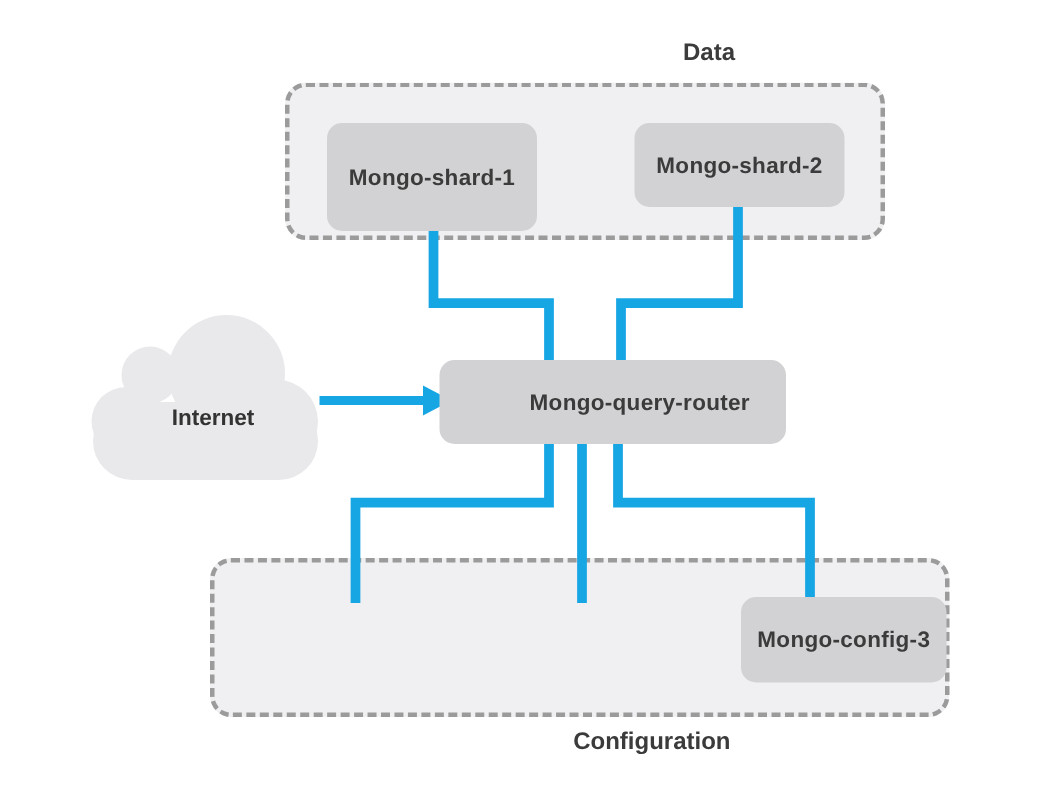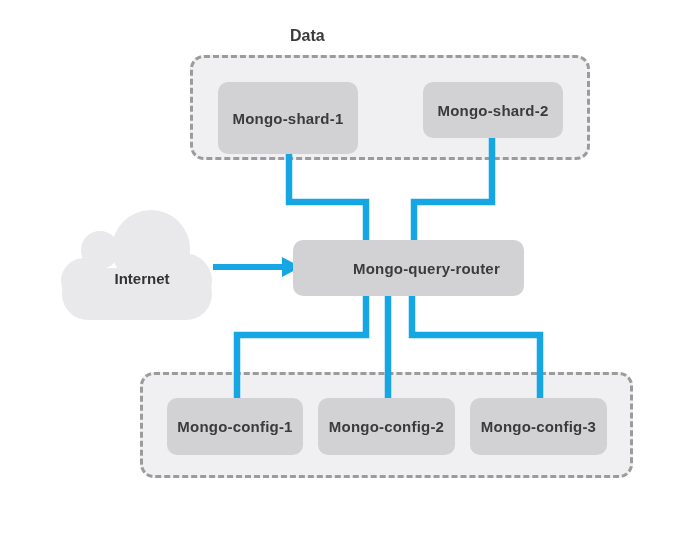--- a/index.html
+++ b/index.html
@@ -69,41 +69,42 @@
     font-size: 15px;
     color: var(--text);
     z-index: 3;
     letter-spacing: 0.2px;
   }
   .group-label {
     position: absolute;
     font-weight: 700;
     font-size: 16px;
     color: var(--text);
-    text-align: left;
+    text-align: right;
     z-index: 3;
   }
   .cloud-label {
     position: absolute;
     font-weight: 700;
     font-size: 15px;
     color: #333333;
     text-align: center;
     z-index: 3;
   }
 </style>
 </head>
 <body>
 
 <div class="stage">
 
   <div class="group-box" style="left:190px; top:55px; width:400px; height:105px;"></div>
   <div class="group-box" style="left:140px; top:372px; width:493px; height:106px;"></div>
 
   <div class="group-label" style="left:290px; top:27px; width:200px;">Data</div>
+  <div class="group-label" style="left:287px; top:486px; width:200px;">Configuration</div>
 
   <svg class="svg-layer" viewBox="0 0 694 539">
 
     <g>
       <circle class="cloud-part" cx="100" cy="250" r="19"></circle>
       <circle class="cloud-part" cx="151" cy="249" r="39"></circle>
       <circle class="cloud-part" cx="84" cy="281" r="23"></circle>
       <circle class="cloud-part" cx="184" cy="281" r="28"></circle>
       <rect class="cloud-part" x="62" y="268" width="150" height="52" rx="26"></rect>
     </g>
@@ -122,17 +123,15 @@
     <polyline class="connector" points="388,294 388,402"></polyline>
 
     <polyline class="connector" points="412,294 412,335 540,335 540,402"></polyline>
   </svg>
 
   <div class="cloud-label" style="left:82px; top:258px; width:120px;margin-top:12px;">Internet</div>
 
   <div class="node" style="left:218px; top:82px; width:140px; height:72px;">Mongo-shard-1</div>
   <div class="node" style="left:423px; top:82px; width:140px; height:56px;">Mongo-shard-2</div>
   <div class="node" style="left:293px; top:240px; width:195px; height:56px;padding-left:36px;">Mongo-query-router</div>
-  <div class="node" style="left:167px; top:398px; width:136px; height:57px;">Mongo-config-1</div>
-  <div class="node" style="left:318px; top:398px; width:137px; height:57px;">Mongo-config-2</div>
-  <div class="node" style="left:470px; top:398px; width:137px; height:57px;">Mongo-config-3</div>
+  <div class="node" style="left:494px; top:398px; width:137px; height:57px;">Mongo-config-3</div>
 
 </div>
 
 </body></html>

